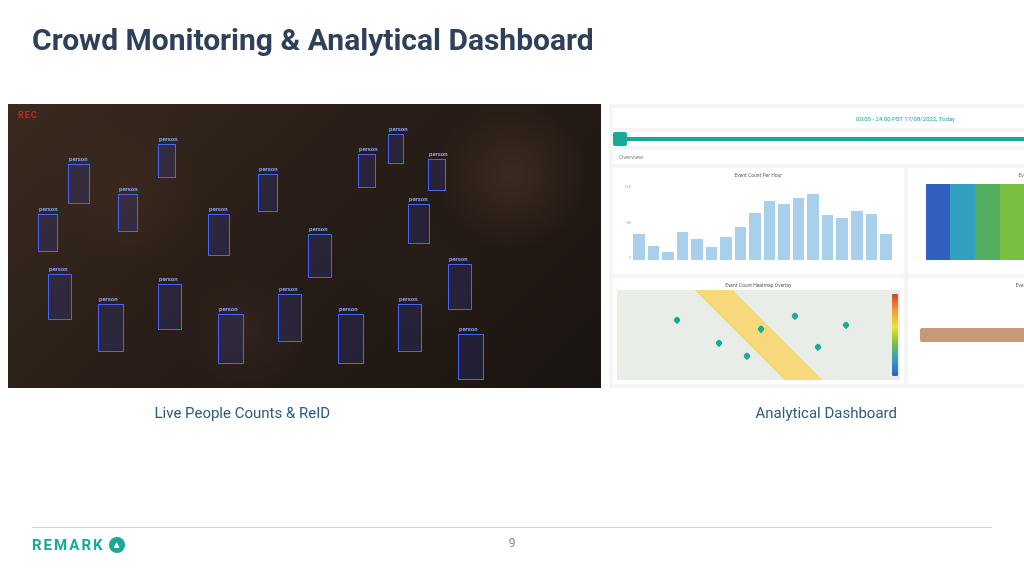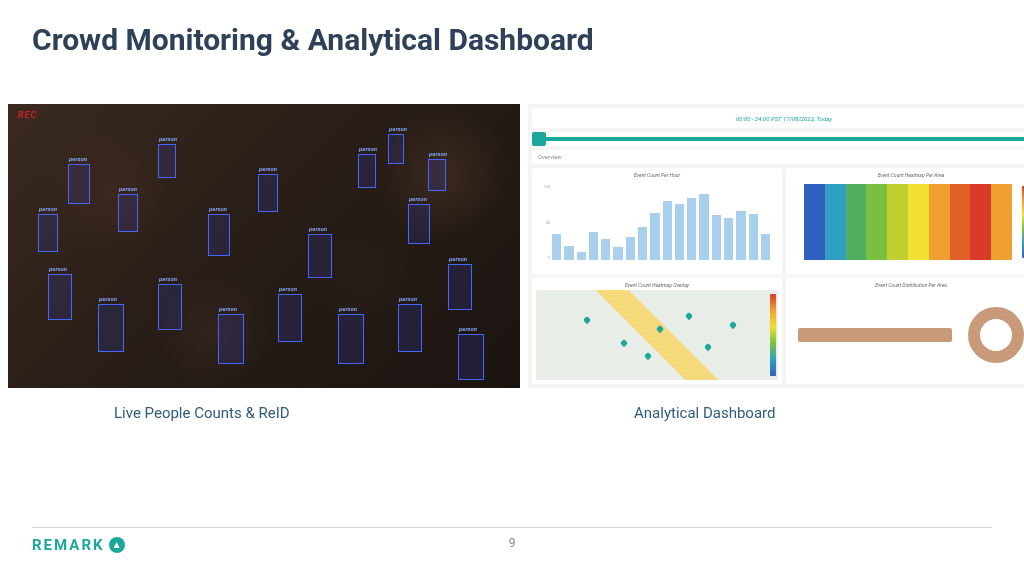--- a/index.html
+++ b/index.html
@@ -26,25 +26,24 @@
     right: 8px;
     display: flex;
     gap: 8px;
   }
   .panel {
     flex: 1;
     display: flex;
     flex-direction: column;
   }
   .panel-image {
-    width: 512px;
+    width: 593px;
     height: 284px;
     position: relative;
     overflow: hidden;
-    font-style: italic;
   }
   .crowd-scene {
     width: 100%;
     height: 100%;
     background:
       radial-gradient(circle at 20% 30%, rgba(60,40,30,0.9) 0%, transparent 15%),
       radial-gradient(circle at 70% 60%, rgba(40,30,25,0.9) 0%, transparent 15%),
       radial-gradient(circle at 40% 80%, rgba(50,35,30,0.9) 0%, transparent 15%),
       radial-gradient(circle at 85% 25%, rgba(65,45,35,0.8) 0%, transparent 14%),
       linear-gradient(135deg, #3a2a20 0%, #2a1f18 40%, #1a1410 100%);

